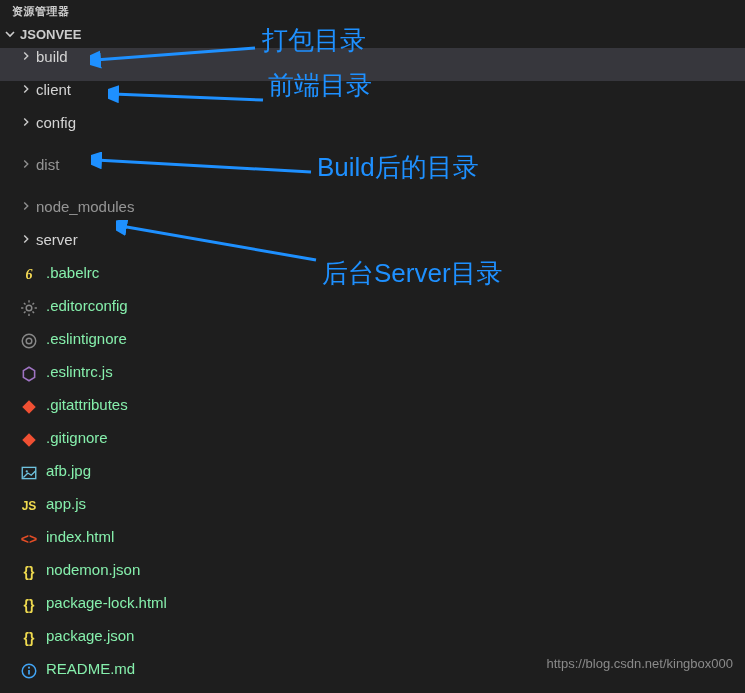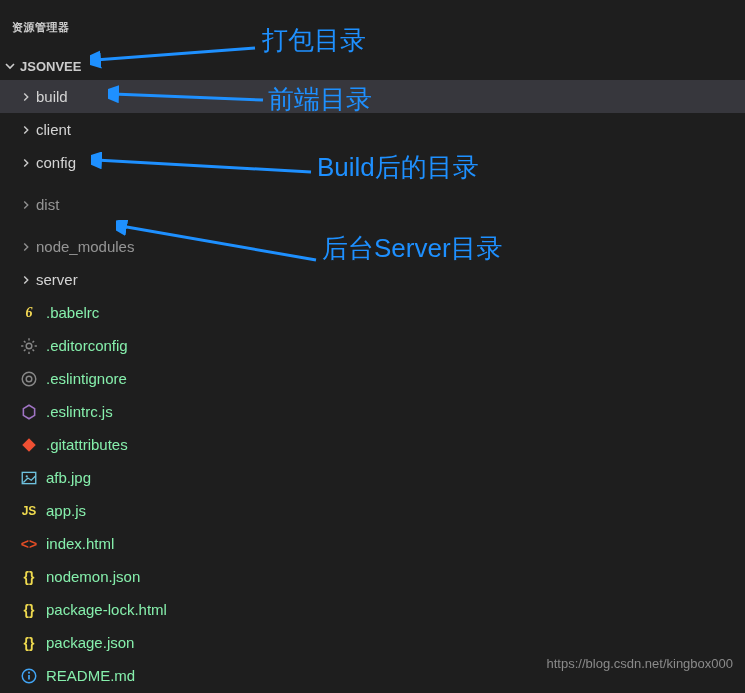--- a/index.html
+++ b/index.html
@@ -7,21 +7,21 @@
       background: #1e1e1e;
       color: #cccccc;
       font-family: "Segoe UI", -apple-system, sans-serif;
       font-size: 15px;
       width: 745px;
       height: 693px;
       overflow: hidden;
       position: relative;
     }
     .explorer-header {
-      padding: 20px 12px;
+      padding: 4px 12px;
       font-size: 11px;
       font-weight: bold;
       color: #cccccc;
       text-transform: uppercase;
       letter-spacing: 0.5px;
     }
     .project-header {
       display: flex;
       align-items: center;
       padding: 3px 4px 6px 2px;
@@ -33,21 +33,21 @@
     .project-header .chevron-down {
       width: 16px;
       height: 16px;
       margin-right: 2px;
     }
     .tree {
       list-style: none;
     }
     .tree-item {
       display: flex;
-      align-items: center;
+      align-items: flex-start;
       height: 33px;
       padding-left: 18px;
       cursor: pointer;
       color: #d4d4d4;
       font-size: 15px;
       position: relative;
     }
     .tree-item.selected {
       background: #37373d;
     }
@@ -205,20 +205,28 @@
       <span class="icon">
         <svg viewBox="0 0 16 16">
           <path d="M8 2 L14 8 L8 14 L2 8 Z" fill="#f05033"></path>
         </svg>
       </span>
       <span class="item-label file-label">.gitattributes</span>
     </li>
     <li class="tree-item">
       <span class="icon">
         <svg viewBox="0 0 16 16">
+          <path d="M8 2 L14 8 L8 14 L2 8 Z" fill="#f05033"></path>
+        </svg>
+      </span>
+      <span class="item-label file-label">.gitignore</span>
+    </li>
+    <li class="tree-item">
+      <span class="icon">
+        <svg viewBox="0 0 16 16">
           <rect x="2" y="3" width="12" height="10" fill="none" stroke="#6fc3df" stroke-width="1.2"></rect>
           <circle cx="6" cy="6.5" r="1" fill="#6fc3df"></circle>
           <path d="M3 12 L7 8 L10 10 L14 6" stroke="#6fc3df" stroke-width="1.2" fill="none"></path>
         </svg>
       </span>
       <span class="item-label file-label">afb.jpg</span>
     </li>
     <li class="tree-item">
       <span class="icon">
         <span style="color:#f0db4f;font-weight:bold;font-size:12px;">JS</span>
@@ -273,36 +281,36 @@
   <div class="anno-text" style="left:262px; top:23px;">打包目录</div>
 
   <svg class="anno-arrow" style="left:108px; top:84px;" width="160" height="30">
     <defs>
         <marker id="ah2" markerWidth="10" markerHeight="10" refX="2" refY="3" orient="auto">
           <path d="M0,0 L0,6 L8,3 z" fill="#1e90ff"></path>
         </marker>
       </defs>
     <line x1="155" y1="16" x2="5" y2="10" stroke="#1e90ff" stroke-width="3" marker-end="url(#ah2)"></line>
   </svg>
-  <div class="anno-text" style="left:268px; top:82px;">前端目录</div>
+  <div class="anno-text" style="left:268px; top:68px;">前端目录</div>
 
   <svg class="anno-arrow" style="left:91px; top:152px;" width="225" height="30">
     <defs>
         <marker id="ah3" markerWidth="10" markerHeight="10" refX="2" refY="3" orient="auto">
           <path d="M0,0 L0,6 L8,3 z" fill="#1e90ff"></path>
         </marker>
       </defs>
     <line x1="220" y1="20" x2="5" y2="8" stroke="#1e90ff" stroke-width="3" marker-end="url(#ah3)"></line>
   </svg>
   <div class="anno-text" style="left:317px; top:150px;">Build后的目录</div>
 
   <svg class="anno-arrow" style="left:116px; top:220px;" width="205" height="45">
     <defs>
         <marker id="ah4" markerWidth="10" markerHeight="10" refX="2" refY="3" orient="auto">
           <path d="M0,0 L0,6 L8,3 z" fill="#1e90ff"></path>
         </marker>
       </defs>
     <line x1="200" y1="40" x2="5" y2="6" stroke="#1e90ff" stroke-width="3" marker-end="url(#ah4)"></line>
   </svg>
-  <div class="anno-text" style="left:322px; top:231px;">后台Server目录</div>
+  <div class="anno-text" style="left:322px; top:256px;">后台Server目录</div>
 </div>
 
 <div class="watermark">https://blog.csdn.net/kingbox000</div>
 
 </body></html>

